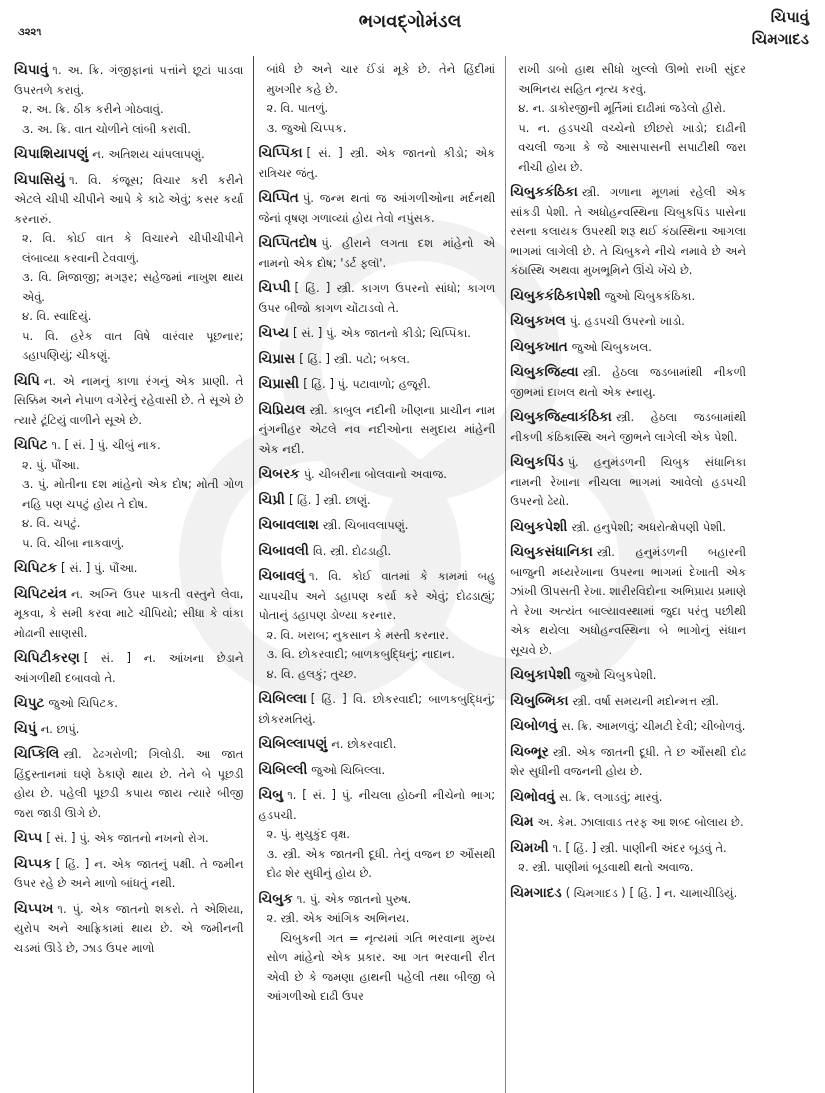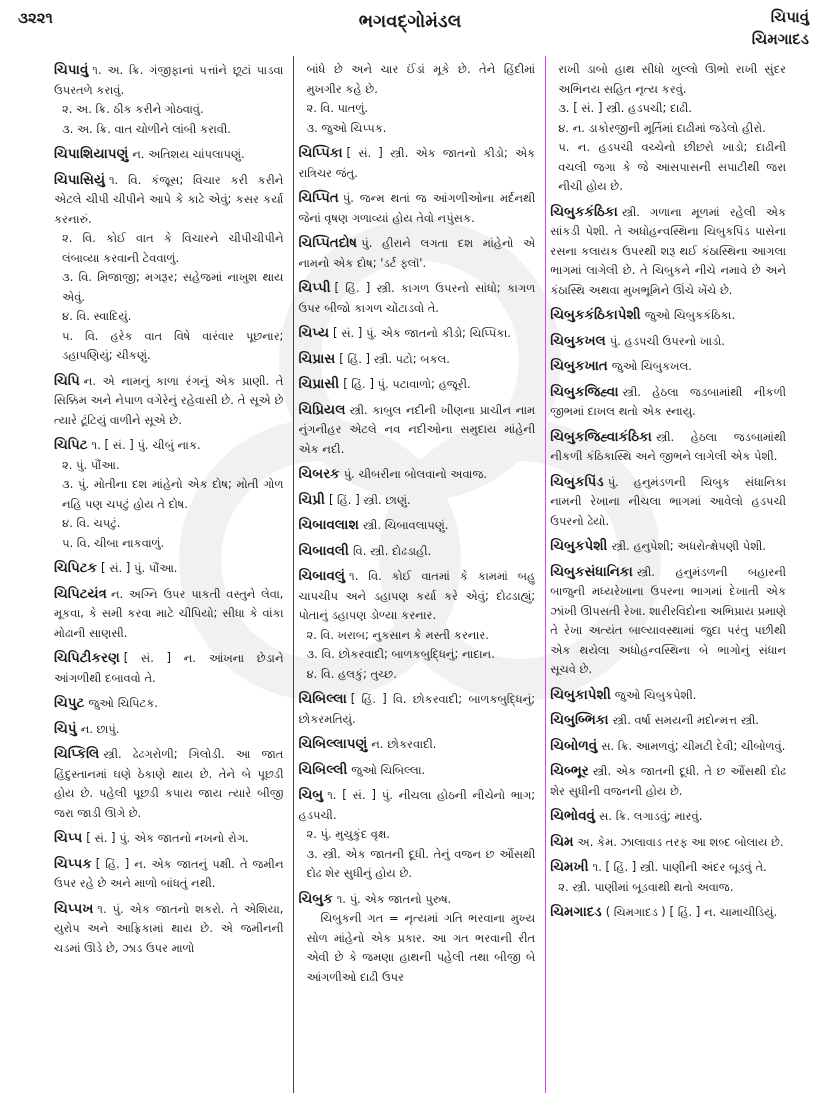--- a/index.html
+++ b/index.html
@@ -9,27 +9,27 @@
     font-family: "DejaVu Sans", "Liberation Sans", sans-serif;
     position: relative;
   }
   .watermark {
     position: absolute; left: 150px; top: 180px; width: 540px; height: 560px;
     pointer-events: none; z-index: 0;
   }
   .header {
     position: absolute; left: 0; top: 0; width: 825px; height: 56px; z-index: 1;
   }
-  .page-number { position: absolute; left: 18px; top: 9px; font-size: 15px; font-weight: bold; }
+  .page-number { position: absolute; left: 18px; top: 26px; font-size: 10px; font-weight: bold; }
   .running-title { position: absolute; left: 340px; top: 10px; width: 140px; text-align: center; font-size: 18px; font-weight: bold; }
   .guide-first { position: absolute; right: 16px; top: 8px; font-size: 15px; font-weight: bold; }
   .guide-last  { position: absolute; right: 16px; top: 30px; font-size: 15px; font-weight: bold; }
   .columns {
     position: absolute; left: 0; top: 56px; width: 756px; height: 1037px;
-    display: flex; z-index: 1; margin-left: 40px;
+    display: flex; z-index: 1;
   }
   .col { box-sizing: border-box; padding: 4px 10px 0 14px; overflow: hidden; }
   .col-1 { width: 276px; }
   .col-2 { width: 275px; border-left: 1px solid #444; padding-left: 4px; }
   .col-3 { width: 274px; border-left: 1px solid #d946ef; padding-left: 4px; }
   .entry { margin: 0 0 5px 0; font-size: 11.5px; line-height: 19.5px; text-align: justify; }
   .hw { font-weight: bold; font-size: 13.5px; margin-right: 4px; }
   .sense { display: block; padding-left: 8px; }
   .cont { display: block; padding-left: 8px; }
   .note { display: block; padding-left: 8px; text-indent: 14px; }
@@ -85,26 +85,25 @@
       <div class="entry"><span class="hw">ચિપ્રિયલ</span><span class="">સ્ત્રી. કાબુલ નદીની ખીણના પ્રાચીન નામ નુંગનીહર એટલે નવ નદીઓના સમુદાય માંહેની એક નદી.</span></div>
       <div class="entry"><span class="hw">ચિબરક</span><span class="">પું. ચીબરીના બોલવાનો અવાજ.</span></div>
       <div class="entry"><span class="hw">ચિપ્રી</span><span class="">[ હિં. ] સ્ત્રી. છાણું.</span></div>
       <div class="entry"><span class="hw">ચિબાવલાશ</span><span class="">સ્ત્રી. ચિબાવલાપણું.</span></div>
       <div class="entry"><span class="hw">ચિબાવલી</span><span class="">વિ. સ્ત્રી. દોઢડાહી.</span></div>
       <div class="entry"><span class="hw">ચિબાવલું</span><span class="">૧. વિ. કોઈ વાતમાં કે કામમાં બહુ ચાપચીપ અને ડહાપણ કર્યા કરે એવું; દોઢડાહ્યું; પોતાનું ડહાપણ ડોળ્યા કરનાર.</span><span class="sense">૨. વિ. ખરાબ; નુકસાન કે મસ્તી કરનાર.</span><span class="sense">૩. વિ. છોકરવાદી; બાળકબુદ્ધિનું; નાદાન.</span><span class="sense">૪. વિ. હલકું; તુચ્છ.</span></div>
       <div class="entry"><span class="hw">ચિબિલ્લા</span><span class="">[ હિં. ] વિ. છોકરવાદી; બાળકબુદ્ધિનું; છોકરમતિયું.</span></div>
       <div class="entry"><span class="hw">ચિબિલ્લાપણું</span><span class="">ન. છોકરવાદી.</span></div>
       <div class="entry"><span class="hw">ચિબિલ્લી</span><span class="">જુઓ ચિબિલ્લા.</span></div>
       <div class="entry"><span class="hw">ચિબુ</span><span class="">૧. [ સં. ] પું. નીચલા હોઠની નીચેનો ભાગ; હડપચી.</span><span class="sense">૨. પું. મુચુકુંદ વૃક્ષ.</span><span class="sense">૩. સ્ત્રી. એક જાતની દૂધી. તેનું વજન છ ઔંસથી દોઢ શેર સુધીનું હોય છે.</span></div>
-      <div class="entry"><span class="hw">ચિબુક</span><span class="">૧. પું. એક જાતનો પુરુષ.</span><span class="note">ચિબુકની ગત = નૃત્યમાં ગતિ ભરવાના મુખ્ય સોળ માંહેનો એક પ્રકાર. આ ગત ભરવાની રીત એવી છે કે જમણા હાથની પહેલી તથા બીજી બે આંગળીઓ દાઢી ઉપર</span></div>
+      <div class="entry"><span class="hw">ચિબુક</span><span class="">૧. પું. એક જાતનો પુરુષ.</span><span class="sense">૨. સ્ત્રી. એક આંગિક અભિનય.</span><span class="note">ચિબુકની ગત = નૃત્યમાં ગતિ ભરવાના મુખ્ય સોળ માંહેનો એક પ્રકાર. આ ગત ભરવાની રીત એવી છે કે જમણા હાથની પહેલી તથા બીજી બે આંગળીઓ દાઢી ઉપર</span></div>
     </div>
   <div class="col col-3">
       <div class="entry">
         <span class="cont">રાખી ડાબો હાથ સીધો ખુલ્લો ઊભો રાખી સુંદર અભિનય સહિત નૃત્ય કરવું.</span>
-        <span class="sense">૩. [ સં. ] સ્ત્રી. હડપચી; દાઢી.</span>
         <span class="sense">૪. ન. ડાકોરજીની મૂર્તિમાં દાઢીમાં જડેલો હીરો.</span>
         <span class="sense">૫. ન. હડપચી વચ્ચેનો છીછરો ખાડો; દાઢીની વચલી જગા કે જે આસપાસની સપાટીથી જરા નીચી હોય છે.</span>
       </div>
       <div class="entry"><span class="hw">ચિબુકકંઠિકા</span><span class="">સ્ત્રી. ગળાના મૂળમાં રહેલી એક સાંકડી પેશી. તે અધોહન્વસ્થિના ચિબુકપિંડ પાસેના રસના કલાયક ઉપરથી શરૂ થઈ કંઠાસ્થિના આગલા ભાગમાં લાગેલી છે. તે ચિબુકને નીચે નમાવે છે અને કંઠાસ્થિ અથવા મુખભૂમિને ઊંચે ખેંચે છે.</span></div>
       <div class="entry"><span class="hw">ચિબુકકંઠિકાપેશી</span><span class="">જુઓ ચિબુકકંઠિકા.</span></div>
       <div class="entry"><span class="hw">ચિબુકખલ</span><span class="">પું. હડપચી ઉપરનો ખાડો.</span></div>
       <div class="entry"><span class="hw">ચિબુકખાત</span><span class="">જુઓ ચિબુકખલ.</span></div>
       <div class="entry"><span class="hw">ચિબુકજિહ્વા</span><span class="">સ્ત્રી. હેઠલા જડબામાંથી નીકળી જીભમાં દાખલ થતો એક સ્નાયુ.</span></div>
       <div class="entry"><span class="hw">ચિબુકજિહ્વાકંઠિકા</span><span class="">સ્ત્રી. હેઠલા જડબામાંથી નીકળી કંઠિકાસ્થિ અને જીભને લાગેલી એક પેશી.</span></div>
       <div class="entry"><span class="hw">ચિબુકપિંડ</span><span class="">પું. હનુમંડળની ચિબુક સંધાનિકા નામની રેખાના નીચલા ભાગમાં આવેલો હડપચી ઉપરનો ઢેયો.</span></div>

